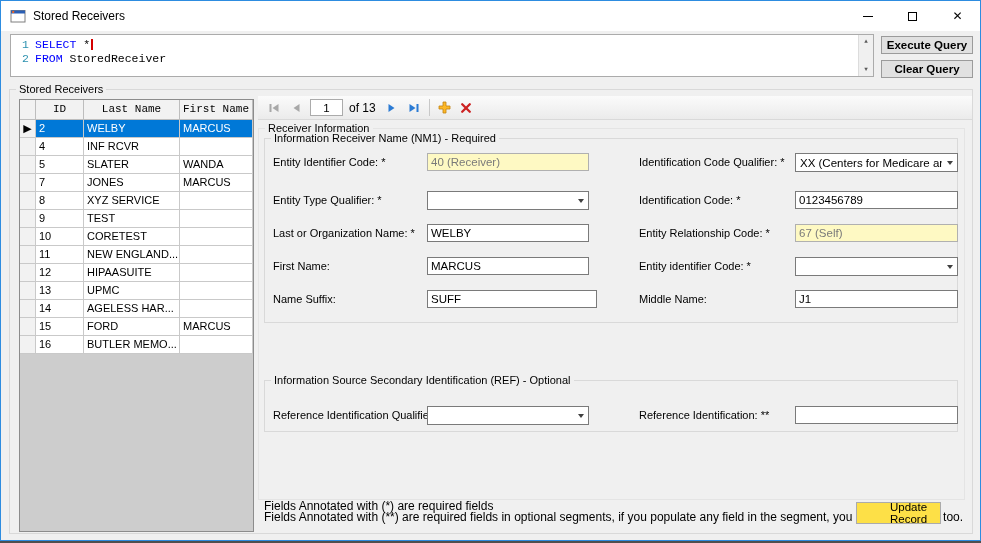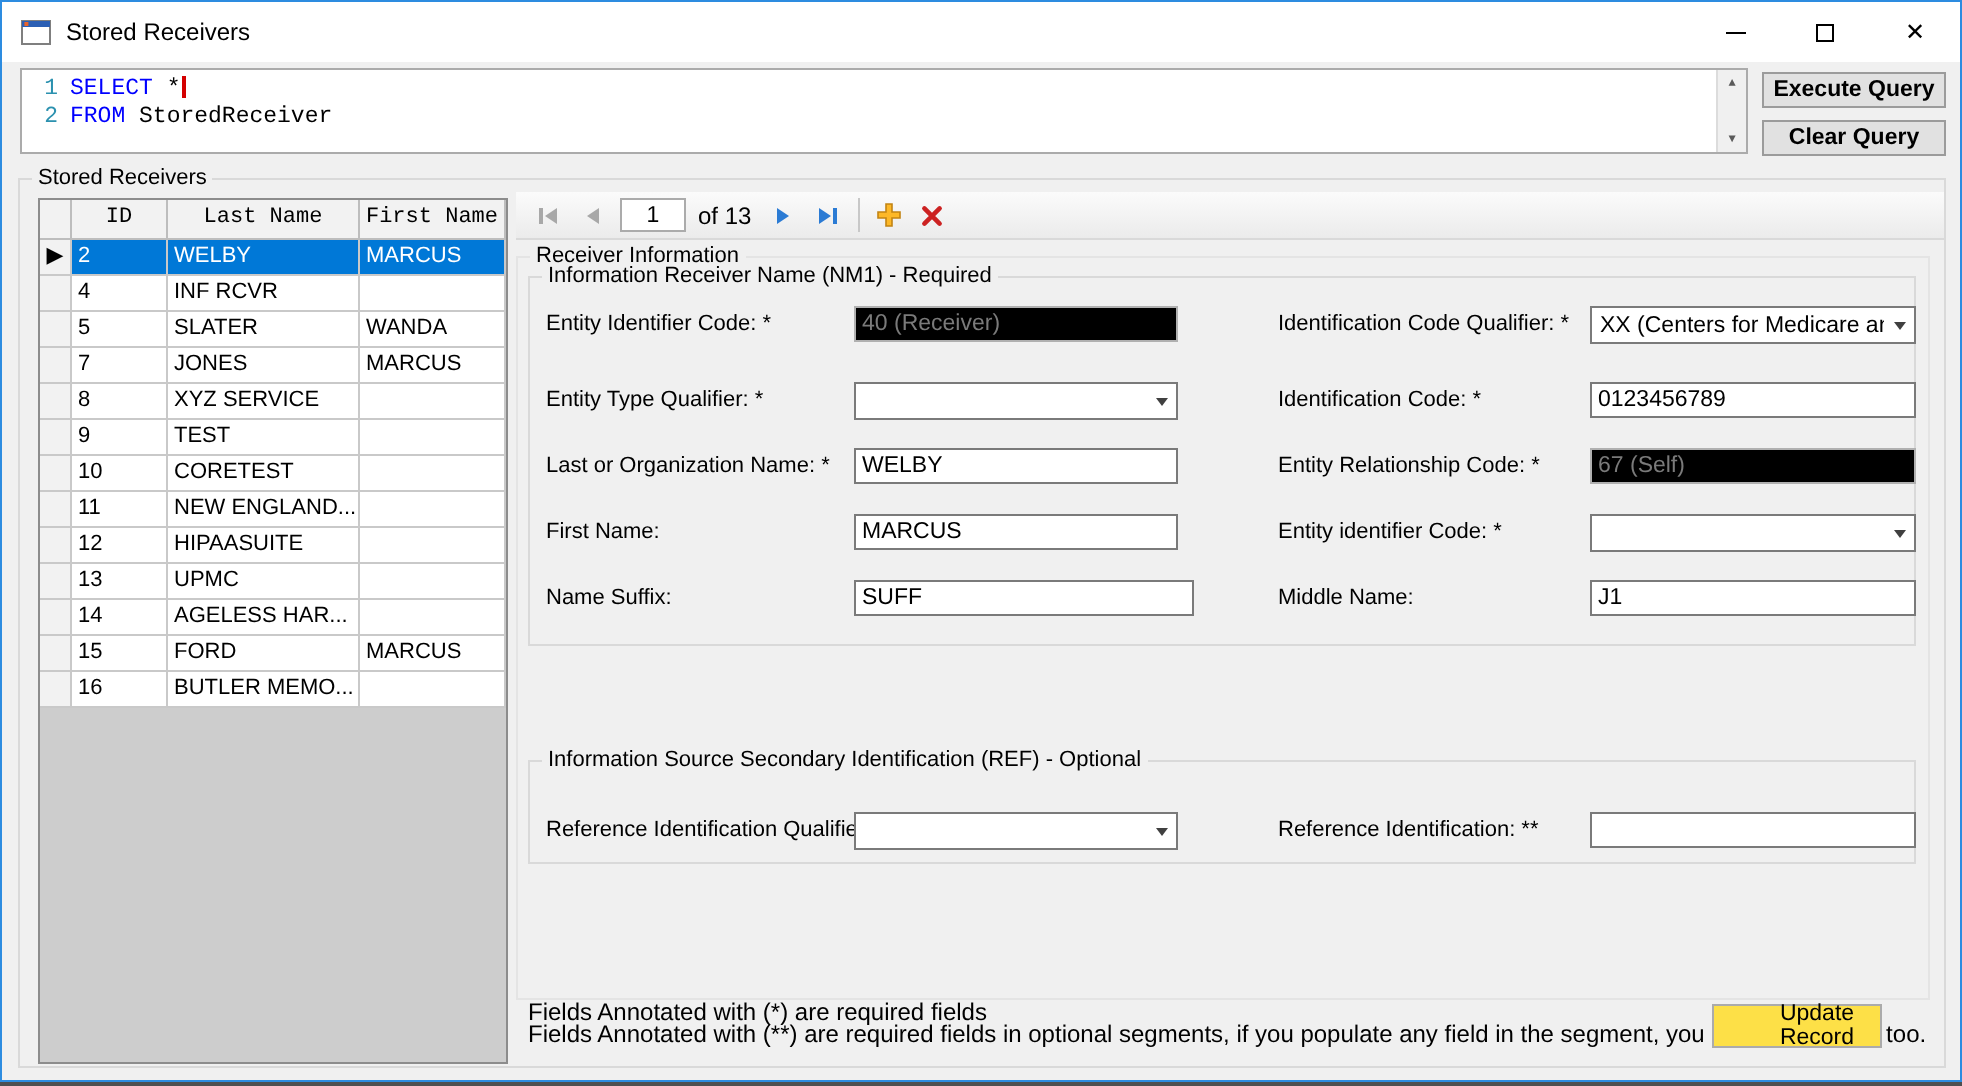--- a/index.html
+++ b/index.html
@@ -71,21 +71,21 @@
     background: linear-gradient(#FBFBFB, #EBEBEB); border-bottom: 1px solid #D9D9D9;
     display: flex; align-items: center; padding-left: 5px; gap: 1px; }
   .nav-icon { width: 21px; height: 20px; display: flex; align-items: center; justify-content: center; }
   .nav-pos { width: 33px; height: 17px; border: 1px solid #ABABAB; text-align: center; font-size: 11.5px; margin: 0 3px; background: #fff; font-family: inherit; }
   .nav-count { font-size: 12px; margin: 0 5px 0 2px; }
   .nav-sep { width: 1px; height: 17px; background: #C8C8C8; margin: 0 3px; }
   
   .fld-label { position: absolute; font-size: 11px; line-height: 18px; white-space: nowrap; z-index: 1; color: #000; }
   .tbox { position: absolute; height: 18px; border: 1px solid #7A7A7A; background: #fff;
     font-family: "Liberation Sans", sans-serif; font-size: 11.5px; padding: 0 3px; z-index: 2; color: #000; }
-  .tbox.disabled { background: #000000; border-color: #B0B0B0; color: #7A7A7A; }
+  .tbox.disabled { background: #fef9c3; border-color: #B0B0B0; color: #7A7A7A; }
   .combo { position: absolute; height: 19px; border: 1px solid #7A7A7A; background: #fff; display: flex; align-items: center; z-index: 2; }
   .combo-text { flex: 1; font-size: 11.5px; padding-left: 4px; white-space: nowrap; overflow: hidden; }
   .combo-arrow { width: 15px; display: flex; align-items: center; justify-content: center; align-self: stretch; }
   .tri { width: 0; height: 0; border-left: 3.5px solid transparent; border-right: 3.5px solid transparent; border-top: 4px solid #404040; }
   
   .note { position: absolute; left: 263px; font-size: 12px; line-height: 11px; white-space: nowrap; color: #000; }
   .note1 { top: 500px; } .note2 { top: 511px; }
 </style>
 </head>
 <body>

